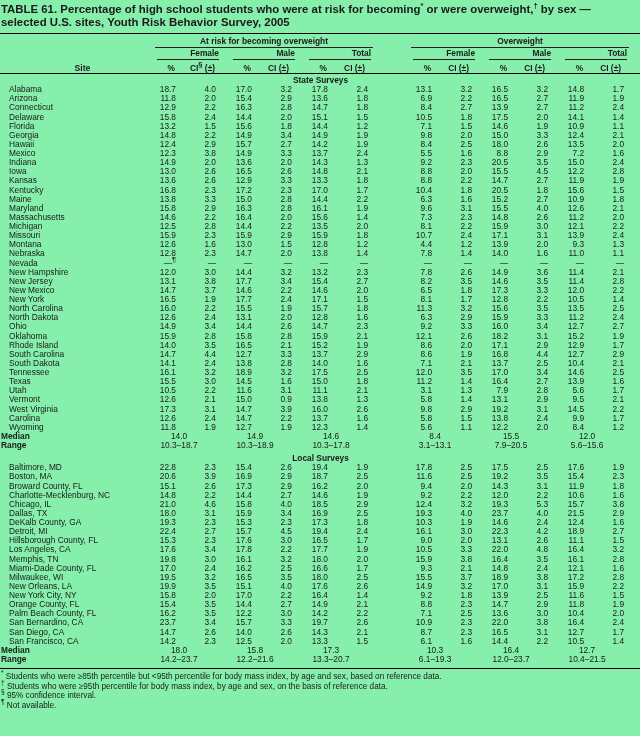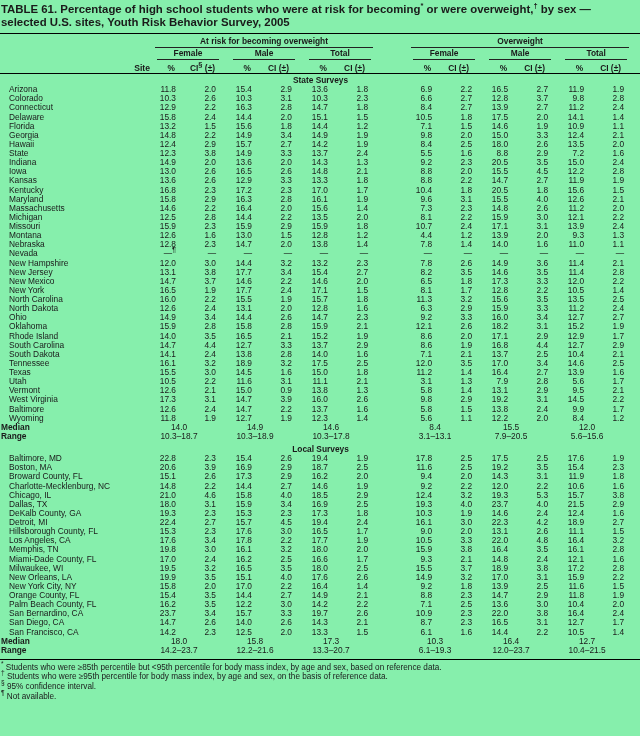--- a/index.html
+++ b/index.html
@@ -10,26 +10,26 @@
   .tablewrap{border-top:1.4px solid #000;margin-top:1px;}
   table{border-collapse:collapse;table-layout:fixed;width:640px;}
   col.c-site{width:150px;}
   col.c-pct{width:38px;}
   col.c-ci{width:38px;}
   col.c-gap{width:28px;}
   col.c-end{width:6px;}
   thead th{font-weight:bold;font-size:8.4px;padding:0;margin:4px;vertical-align:bottom;}
   .ghead{text-align:center;padding-top:2px;}
   .ghead .u, .shead .u{border-bottom:1px solid #222;padding-bottom:1px;margin:0 5px;}
-  .shead{text-align:center;}
+  .shead{text-align:right;}
   .shead .u{margin:0 7px;}
   tr.colrow th{border-bottom:1px solid #000;height:13px;}
   th.pct{text-align:right;padding-right:13px;font-weight:bold;}
   th.ci{text-align:center;padding-right:9px;font-weight:bold;}
-  th.sitehead{text-align:right;font-size:8.6px;padding-left:15px;}
+  th.sitehead{text-align:center;font-size:8.6px;padding-left:15px;}
   tbody td{font-size:8.35px;height:9.12px;line-height:9.12px;padding:0;white-space:nowrap;overflow:visible;}
   td.site{padding-left:9px;text-align:left;}
   tr.sec td{font-weight:bold;padding-left:1px;padding-top:2px;text-align:center;}
   td.slabel{font-weight:bold;padding-left:1px;margin-top:28px;}
   td.num{text-align:right;padding-right:12px;}
   td.ci{text-align:right;padding-right:10px;}
   td.pair{text-align:center;padding-right:18px;}
   tbody tr.last td{padding-bottom:2px;}
   .botline{border-top:1.4px solid #000;margin-top:2px;}
   .footnotes{padding:3px 4px 0 1px;font-size:8.2px;line-height:9.6px;}
@@ -112,51 +112,51 @@
             <th class="pct">%</th>
             <th class="ci">CI (±)</th>
             <th></th>
           </tr>
         </thead>
       <tbody id="tbody">
           <tr class="sec">
             <td colspan="15">State Surveys</td>
           </tr>
           <tr>
+            <td class="site">Alabama</td>
+            <td class="num">18.7</td>
+            <td class="ci">4.0</td>
+            <td class="num">17.0</td>
+            <td class="ci">3.2</td>
+            <td class="num">17.8</td>
+            <td class="ci">2.4</td>
+            <td></td>
+            <td class="num">13.1</td>
+            <td class="ci">3.2</td>
+            <td class="num">16.5</td>
+            <td class="ci">3.2</td>
+            <td class="num">14.8</td>
+            <td class="ci">1.7</td>
+            <td></td>
+          </tr>
+          <tr>
             <td class="site">Arizona</td>
             <td class="num">11.8</td>
             <td class="ci">2.0</td>
             <td class="num">15.4</td>
             <td class="ci">2.9</td>
             <td class="num">13.6</td>
             <td class="ci">1.8</td>
             <td></td>
             <td class="num">6.9</td>
             <td class="ci">2.2</td>
             <td class="num">16.5</td>
             <td class="ci">2.7</td>
             <td class="num">11.9</td>
             <td class="ci">1.9</td>
-            <td></td>
-          </tr>
-          <tr>
-            <td class="site">Colorado</td>
-            <td class="num">10.3</td>
-            <td class="ci">2.6</td>
-            <td class="num">10.3</td>
-            <td class="ci">3.1</td>
-            <td class="num">10.3</td>
-            <td class="ci">2.3</td>
-            <td></td>
-            <td class="num">6.6</td>
-            <td class="ci">2.7</td>
-            <td class="num">12.8</td>
-            <td class="ci">3.7</td>
-            <td class="num">9.8</td>
-            <td class="ci">2.8</td>
             <td></td>
           </tr>
           <tr>
             <td class="site">Connecticut</td>
             <td class="num">12.9</td>
             <td class="ci">2.2</td>
             <td class="num">16.3</td>
             <td class="ci">2.8</td>
             <td class="num">14.7</td>
             <td class="ci">1.8</td>
@@ -231,21 +231,21 @@
             <td></td>
             <td class="num">8.4</td>
             <td class="ci">2.5</td>
             <td class="num">18.0</td>
             <td class="ci">2.6</td>
             <td class="num">13.5</td>
             <td class="ci">2.0</td>
             <td></td>
           </tr>
           <tr>
-            <td class="site">State</td>
+            <td class="site">Mexico</td>
             <td class="num">12.3</td>
             <td class="ci">3.8</td>
             <td class="num">14.9</td>
             <td class="ci">3.3</td>
             <td class="num">13.7</td>
             <td class="ci">2.4</td>
             <td></td>
             <td class="num">5.5</td>
             <td class="ci">1.6</td>
             <td class="num">8.8</td>
@@ -313,20 +313,37 @@
             <td class="ci">2.3</td>
             <td class="num">17.0</td>
             <td class="ci">1.7</td>
             <td></td>
             <td class="num">10.4</td>
             <td class="ci">1.8</td>
             <td class="num">20.5</td>
             <td class="ci">1.8</td>
             <td class="num">15.6</td>
             <td class="ci">1.5</td>
+            <td></td>
+          </tr>
+          <tr>
+            <td class="site">Maine</td>
+            <td class="num">13.8</td>
+            <td class="ci">3.3</td>
+            <td class="num">15.0</td>
+            <td class="ci">2.8</td>
+            <td class="num">14.4</td>
+            <td class="ci">2.2</td>
+            <td></td>
+            <td class="num">6.3</td>
+            <td class="ci">1.6</td>
+            <td class="num">15.2</td>
+            <td class="ci">2.7</td>
+            <td class="num">10.9</td>
+            <td class="ci">1.8</td>
             <td></td>
           </tr>
           <tr>
             <td class="site">Maryland</td>
             <td class="num">15.8</td>
             <td class="ci">2.9</td>
             <td class="num">16.3</td>
             <td class="ci">2.8</td>
             <td class="num">16.1</td>
             <td class="ci">1.9</td>
@@ -707,21 +724,21 @@
             <td></td>
             <td class="num">9.8</td>
             <td class="ci">2.9</td>
             <td class="num">19.2</td>
             <td class="ci">3.1</td>
             <td class="num">14.5</td>
             <td class="ci">2.2</td>
             <td></td>
           </tr>
           <tr>
-            <td class="site">Baltimore</td>
+            <td class="site">Carolina</td>
             <td class="num">12.6</td>
             <td class="ci">2.4</td>
             <td class="num">14.7</td>
             <td class="ci">2.2</td>
             <td class="num">13.7</td>
             <td class="ci">1.6</td>
             <td></td>
             <td class="num">5.8</td>
             <td class="ci">1.5</td>
             <td class="num">13.8</td>

